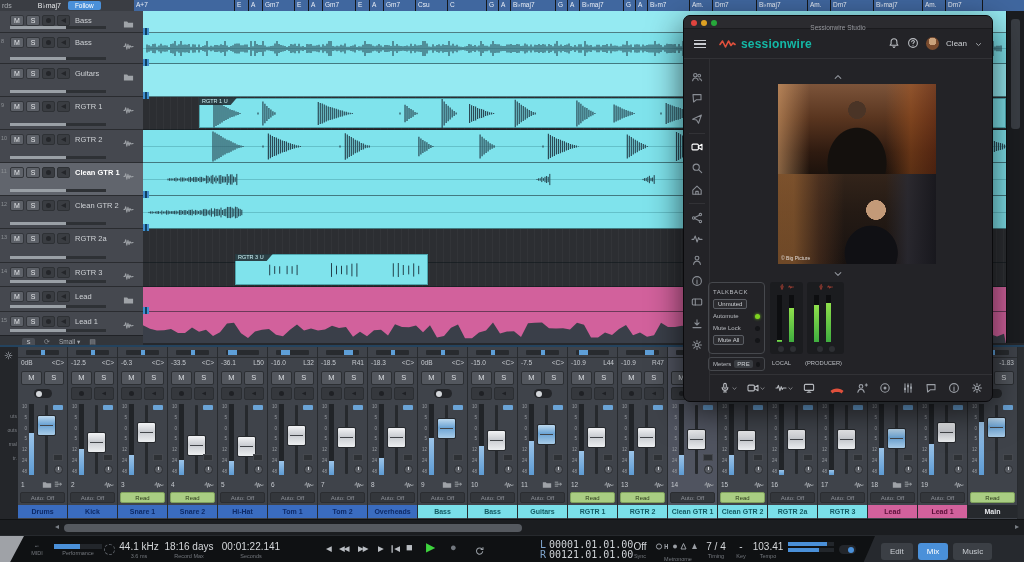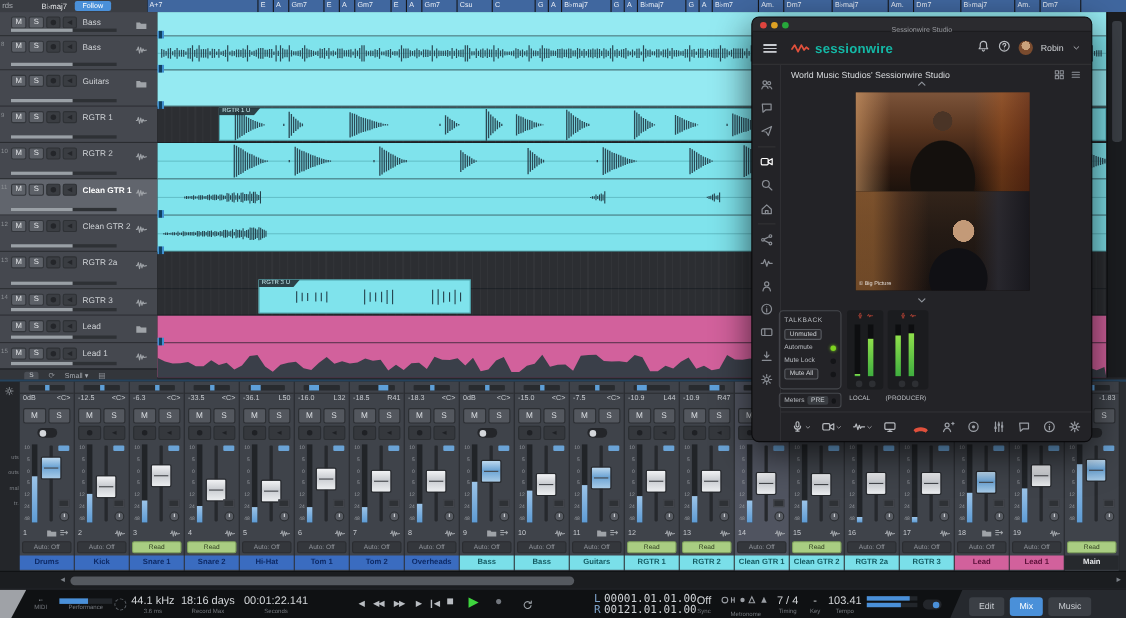--- a/index.html
+++ b/index.html
@@ -1650,21 +1650,21 @@
         <span id="sw-bell"><svg width="12" height="12" viewBox="0 0 12 12" fill="none" stroke="currentColor" stroke-width="1.1" stroke-linecap="round" stroke-linejoin="round">
               <path d="M6 1.7c1.8 0 2.9 1.3 2.9 3v2l1 1.6H2.1l1-1.6v-2c0-1.7 1.1-3 2.9-3z"></path>
               <path d="M5.1 9.6c.2.6.5.9.9.9s.7-.3.9-.9"></path>
             </svg></span>
         <span id="sw-help"><svg width="12" height="12" viewBox="0 0 12 12" fill="none" stroke="currentColor" stroke-width="1.1" stroke-linecap="round" stroke-linejoin="round">
               <circle cx="6" cy="6" r="4.4"></circle>
               <path d="M4.7 4.7c.1-.8.7-1.2 1.4-1.2.8 0 1.3.5 1.3 1.1 0 1-1.2 1-1.3 2"></path>
               <circle cx="6" cy="8.5" r=".5" fill="currentColor" stroke="none"></circle>
             </svg></span>
         <span id="sw-avatar"></span>
-        <span id="sw-user">Robin</span>
+        <span id="sw-user">Clean</span>
         <span id="sw-chev"><svg width="9" height="9" viewBox="0 0 12 12" fill="none" stroke="currentColor" stroke-width="1.1" stroke-linecap="round" stroke-linejoin="round">
               <path d="M3.2 4.7 6 7.4l2.8-2.7"></path>
             </svg></span>
       </div>
     </div>
     <div id="sw-side">
         <div class="sw-ico">
           <svg width="12" height="12" viewBox="0 0 12 12" fill="none" stroke="currentColor" stroke-width="1.1" stroke-linecap="round" stroke-linejoin="round">
             <circle cx="4.3" cy="4.2" r="1.7"></circle>
             <circle cx="8.2" cy="4.6" r="1.4"></circle>
@@ -1740,34 +1740,20 @@
             <path d="M2 9.6h8"></path>
           </svg>
         </div>
         <div class="sw-ico">
           <svg width="12" height="12" viewBox="0 0 12 12" fill="none" stroke="currentColor" stroke-width="1.1" stroke-linecap="round" stroke-linejoin="round">
             <circle cx="6" cy="6" r="1.8"></circle>
             <path d="M6 1.5v1.6M6 8.9v1.6M1.5 6h1.6M8.9 6h1.6M2.8 2.8l1.1 1.1M8.1 8.1l1.1 1.1M9.2 2.8 8.1 3.9M3.9 8.1 2.8 9.2"></path>
           </svg>
         </div>
       </div>
-    <div id="sw-room">
-      <span>World Music Studios' Sessionwire Studio</span>
-      <span id="sw-room-icons">
-          <span><svg width="10" height="10" viewBox="0 0 12 12" fill="none" stroke="currentColor" stroke-width="1.1" stroke-linecap="round" stroke-linejoin="round">
-              <rect x="1.6" y="1.6" width="3.5" height="3.5"></rect>
-              <rect x="6.9" y="1.6" width="3.5" height="3.5"></rect>
-              <rect x="1.6" y="6.9" width="3.5" height="3.5"></rect>
-              <rect x="6.9" y="6.9" width="3.5" height="3.5"></rect>
-            </svg></span>
-          <span><svg width="10" height="10" viewBox="0 0 12 12" fill="none" stroke="currentColor" stroke-width="1.1" stroke-linecap="round" stroke-linejoin="round">
-              <path d="M2 3.2h8M2 6h8M2 8.8h8"></path>
-            </svg></span>
-        </span>
-    </div>
     <span id="sw-chevup"><svg width="12" height="12" viewBox="0 0 12 12" fill="none" stroke="currentColor" stroke-width="1.1" stroke-linecap="round" stroke-linejoin="round">
           <path d="M3.2 7.4 6 4.7l2.8 2.7"></path>
         </svg></span>
     <div id="sw-video">
       <div class="vf" id="vf1"></div>
       <div class="vf" id="vf2">
         <span id="sw-watermark">© Big Picture</span>
       </div>
     </div>
     <span id="sw-chevdown"><svg width="12" height="12" viewBox="0 0 12 12" fill="none" stroke="currentColor" stroke-width="1.1" stroke-linecap="round" stroke-linejoin="round">

